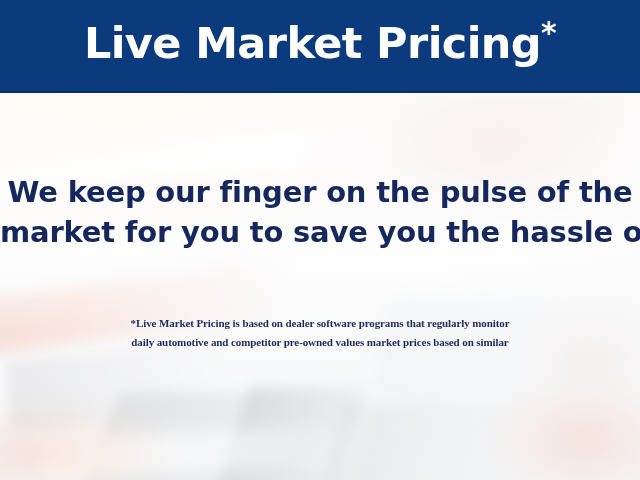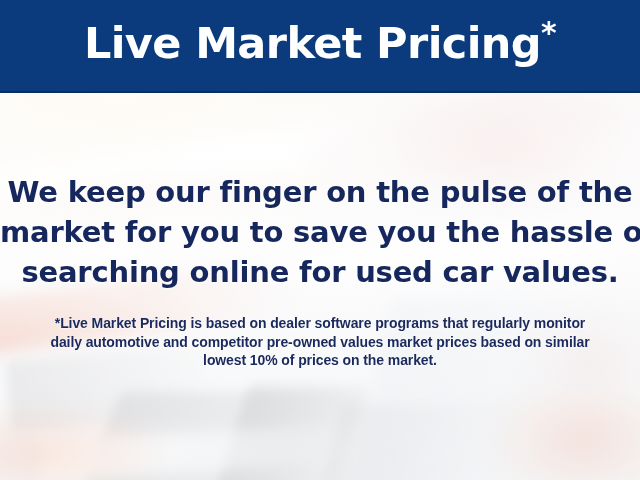--- a/index.html
+++ b/index.html
@@ -222,22 +222,22 @@
   }
   .headline .hl-line { display: block; white-space: nowrap; }
 
   
   .fineprint {
     position: absolute;
     left: 20px; top: 314px;
     width: 600px;
     text-align: center;
     color: #1b2a5e;
-    font-family: Liberation Sans, sans-serif;
-    font-size: 14px;
+    font-family: Liberation Serif, serif;
+    font-size: 11px;
     font-weight: bold;
     line-height: 18.5px;
     letter-spacing: -0.1px;
     text-shadow: 0 1px 2px rgba(255,255,255,0.8);
   }
   .fineprint .fp-line { display: block; white-space: nowrap; }
 </style>
 </head>
 <body>
 
@@ -268,22 +268,20 @@
 
   <div class="header-band">
     <div class="header-title">
       <span>Live Market Pricing</span><span class="star">*</span>
     </div>
   </div>
 
   <div class="headline">
     <span class="hl-line">We keep our finger on the pulse of the</span>
     <span class="hl-line">market for you to save you the hassle of</span>
-    <span class="hl-line">searching online for used car values.</span>
   </div>
 
   <div class="fineprint">
     <span class="fp-line">*Live Market Pricing is based on dealer software programs that regularly monitor</span>
     <span class="fp-line">daily automotive and competitor pre-owned values market prices based on similar</span>
-    <span class="fp-line">lowest 10% of prices on the market.</span>
   </div>
 
 </div>
 
 </body></html>

